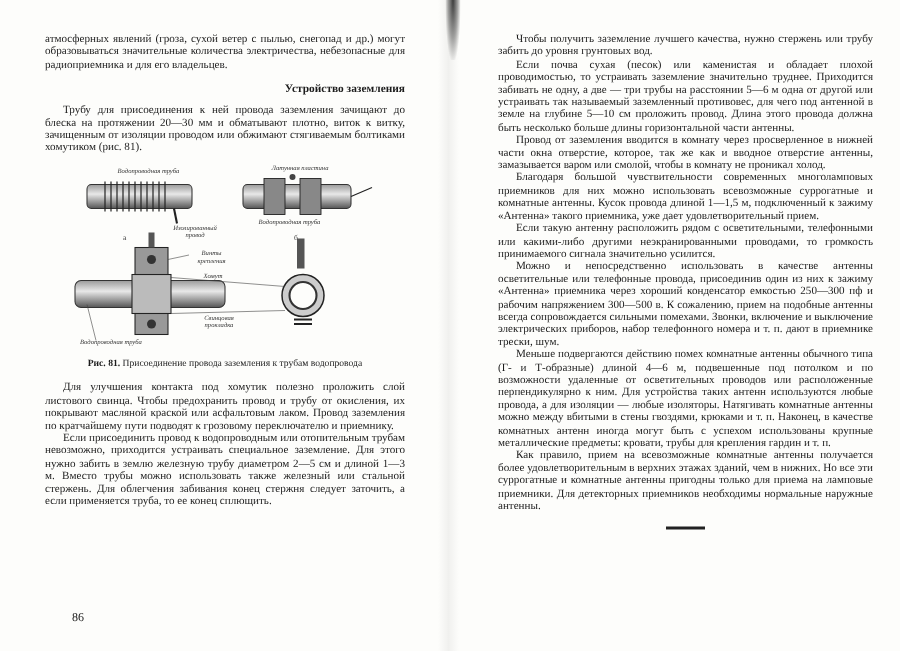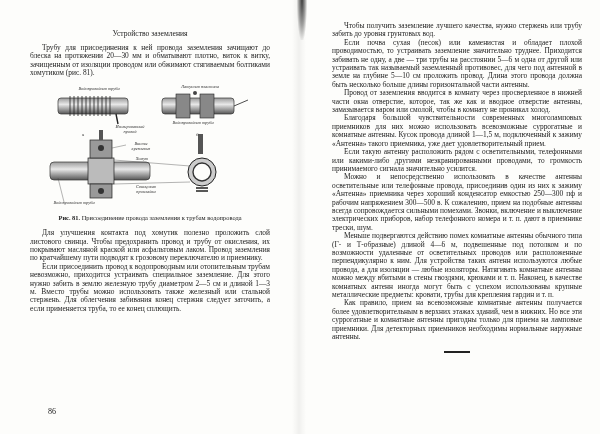--- a/index.html
+++ b/index.html
@@ -21,22 +21,22 @@
   .gutter-shadow {
     position: absolute; left: 297px; top: 0; width: 10px; height: 40px;
     background: radial-gradient(ellipse at 50% 0%, rgba(0,0,0,0.75) 0%, rgba(0,0,0,0.35) 45%, rgba(0,0,0,0) 75%);
   }
   p {
     margin: 0; font-size: 7.4px; line-height: 8.4px;
     text-align: justify; hyphens: auto;
   }
   p.indent { text-indent: 12px; }
   h2 {
-    margin: 7px 0 6px 0; font-size: 7.6px; font-weight: normal;
-    text-align: center; line-height: 9px;
+    margin: 7px 0 6px 0; font-size: 7.6px; font-weight: bold;
+    text-align: right; line-height: 9px;
   }
   .figure { position: relative; width: 240px; height: 126px; margin: 6px auto 0 auto; }
   .fig-label {
     position: absolute; font-size: 4.4px; font-style: italic; color: #333;
     line-height: 5px; text-align: center;
   }
   .panel-letter { position: absolute; font-size: 5px; color: #333; }
   .caption {
     font-size: 6.4px; line-height: 7.6px; text-align: center; margin: 4px 0 8px 0;
   }
@@ -48,20 +48,21 @@
     width: 26px; height: 1.2px; background: #222; margin: 10px auto 0 auto;
   }
   svg { position: absolute; left: 0; top: 0; }
 </style>
 </head>
 <body>
 
 <div class="spread">
 
   <div class="page page-left">
+    <p>атмосферных явлений (гроза, сухой ветер с пылью, снегопад и др.) могут образовываться значительные количества электричества, небезопасные для радиоприемника и для его владельцев.</p>
 
     <h2>Устройство заземления</h2>
 
     <p class="indent">Трубу для присоединения к ней провода заземления зачищают до блеска на протяжении 20—30 мм и обматывают плотно, виток к витку, зачищенным от изоляции проводом или обжимают стягиваемым болтиками хомутиком (рис. 81).</p>
 
     <div class="figure">
       <svg width="240" height="126" viewBox="0 0 240 126">
         <defs>
           <linearGradient id="pipe" x1="0" y1="0" x2="0" y2="1">
             <stop offset="0" stop-color="#9a9a9a"></stop>

